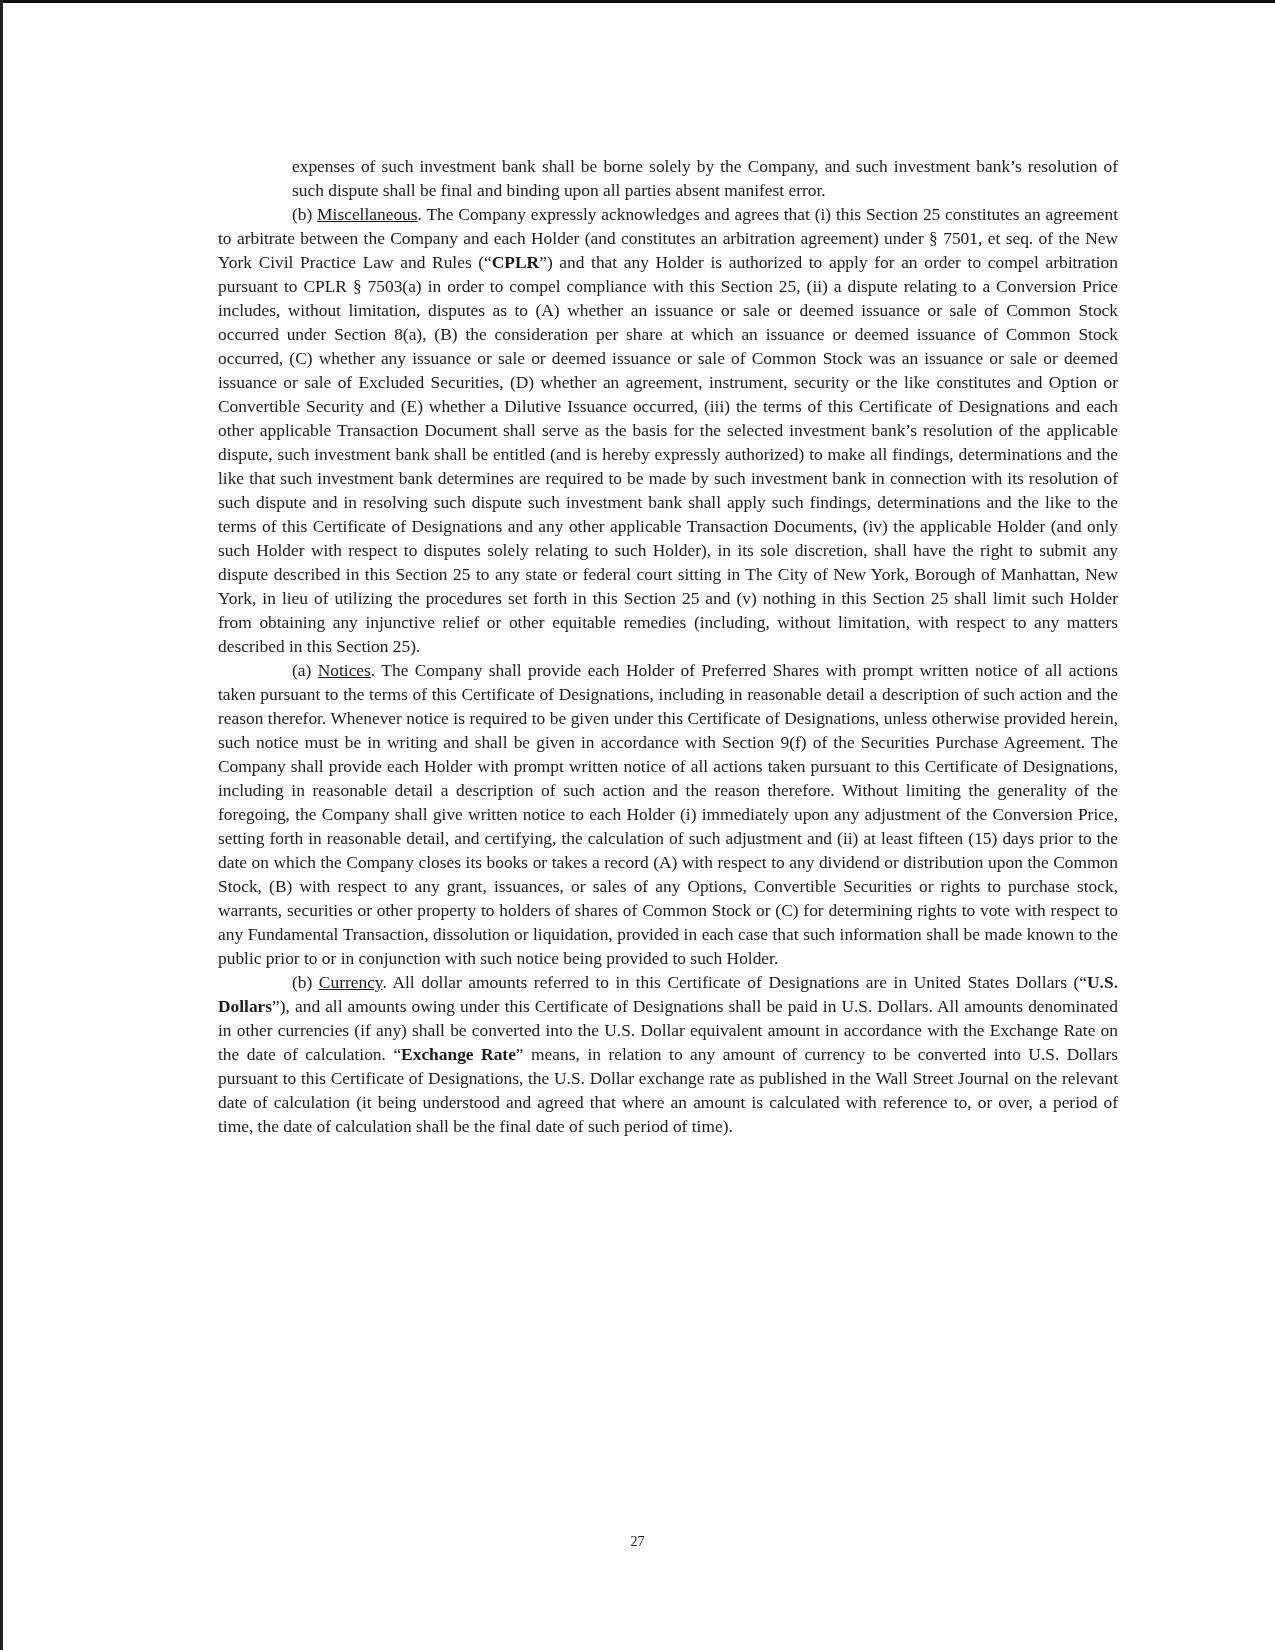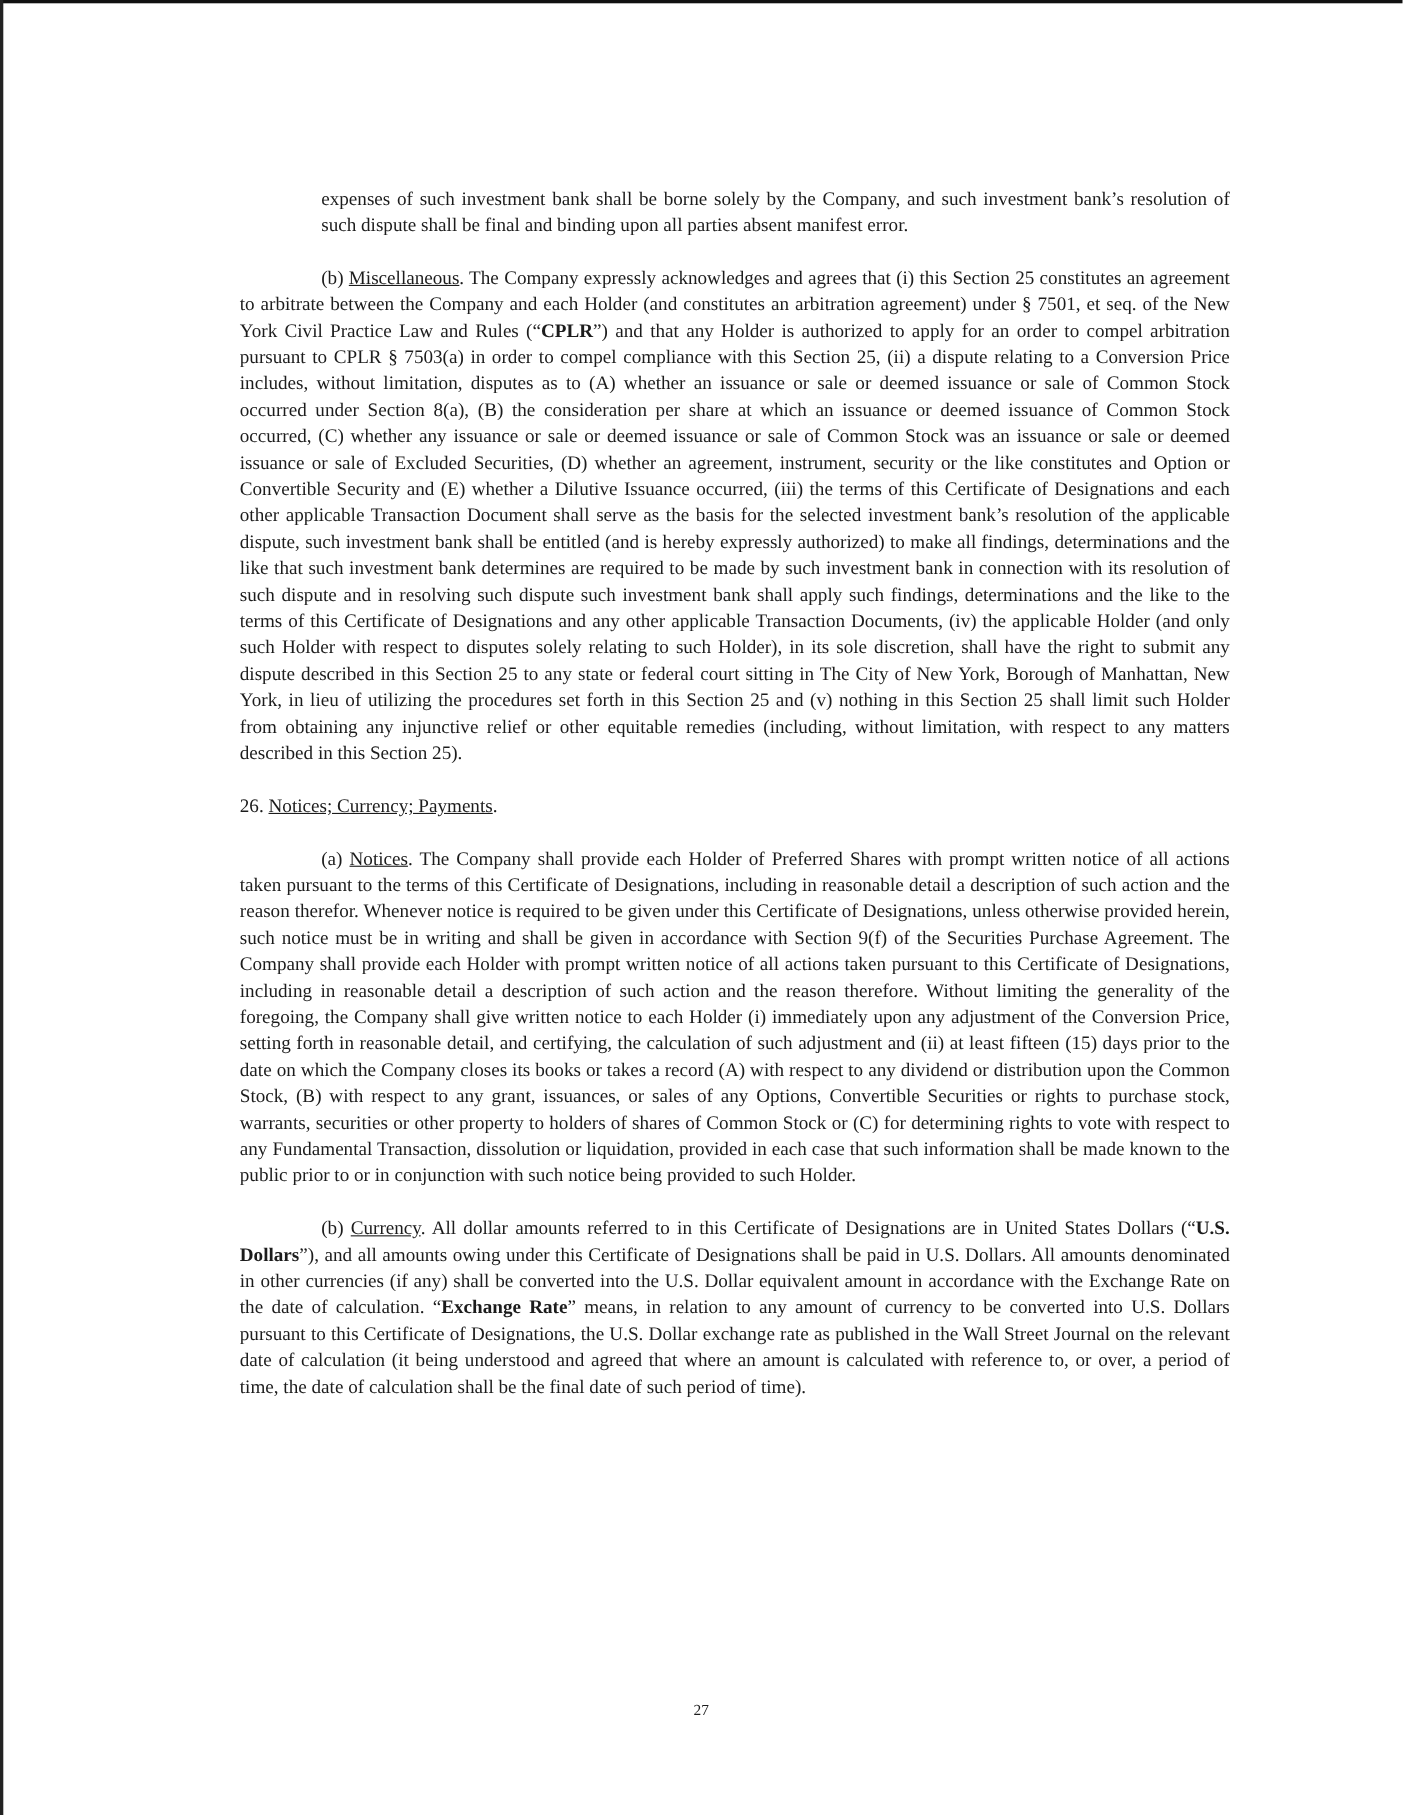--- a/index.html
+++ b/index.html
@@ -5,30 +5,30 @@
   html, body { margin: 0; padding: 0; }
   body {
     width: 1275px; height: 1650px; position: relative; overflow: hidden;
     background: #ffffff;
     font-family: "Liberation Serif", "DejaVu Serif", serif;
     color: #1c1c1c;
   }
   .scan-edge-top { position: absolute; left: 0; top: 0; width: 1275px; height: 3px; background: #111; }
   .scan-edge-left { position: absolute; left: 0; top: 0; width: 3px; height: 1650px; background: #222; }
   .page {
-    position: absolute; left: 0; top: 14px; width: 1275px; height: 1218px;
+    position: absolute; left: 0; top: 0; width: 1275px; height: 1218px;
   }
   .content {
     position: absolute; left: 218px; top: 154px; width: 900px;
     font-size: 17.4px; line-height: 24px; text-align: justify;
   }
   p { margin: 0; }
   .cont { padding-left: 74px; }
   .indent { text-indent: 74px; }
-  .gap { margin-top: 24px; }
+  .gap { }
   .u { text-decoration: underline; }
   .b { font-weight: bold; }
   .heading { text-align: left; }
   .page-number {
     position: absolute; left: 0; width: 1275px; top: 1534px;
     text-align: center; font-size: 14px;
   }
 </style>
 </head>
 <body>
@@ -36,21 +36,20 @@
 <div class="scan-edge-top"></div>
 <div class="scan-edge-left"></div>
 
 <div class="page">
   <div class="content">
 
     <p class="cont">expenses of such investment bank shall be borne solely by the Company, and such investment bank’s resolution of such dispute shall be final and binding upon all parties absent manifest error.</p>
 
     <p class="indent gap"><span>(b) </span><span class="u">Miscellaneous</span><span>. The Company expressly acknowledges and agrees that (i) this Section 25 constitutes an agreement to arbitrate between the Company and each Holder (and constitutes an arbitration agreement) under § 7501, et seq. of the New York Civil Practice Law and Rules (“</span><span class="b">CPLR</span><span>”) and that any Holder is authorized to apply for an order to compel arbitration pursuant to CPLR § 7503(a) in order to compel compliance with this Section 25, (ii) a dispute relating to a Conversion Price includes, without limitation, disputes as to (A) whether an issuance or sale or deemed issuance or sale of Common Stock occurred under Section 8(a), (B) the consideration per share at which an issuance or deemed issuance of Common Stock occurred, (C) whether any issuance or sale or deemed issuance or sale of Common Stock was an issuance or sale or deemed issuance or sale of Excluded Securities, (D) whether an agreement, instrument, security or the like constitutes and Option or Convertible Security and (E) whether a Dilutive Issuance occurred, (iii) the terms of this Certificate of Designations and each other applicable Transaction Document shall serve as the basis for the selected investment bank’s resolution of the applicable dispute, such investment bank shall be entitled (and is hereby expressly authorized) to make all findings, determinations and the like that such investment bank determines are required to be made by such investment bank in connection with its resolution of such dispute and in resolving such dispute such investment bank shall apply such findings, determinations and the like to the terms of this Certificate of Designations and any other applicable Transaction Documents, (iv) the applicable Holder (and only such Holder with respect to disputes solely relating to such Holder), in its sole discretion, shall have the right to submit any dispute described in this Section 25 to any state or federal court sitting in The City of New York, Borough of Manhattan, New York, in lieu of utilizing the procedures set forth in this Section 25 and (v) nothing in this Section 25 shall limit such Holder from obtaining any injunctive relief or other equitable remedies (including, without limitation, with respect to any matters described in this Section 25).</span></p>
 
-    <p class="heading gap"><span>26. </span><span class="u">Notices; Currency; Payments</span><span>.</span></p>
 
     <p class="indent gap"><span>(a) </span><span class="u">Notices</span><span>. The Company shall provide each Holder of Preferred Shares with prompt written notice of all actions taken pursuant to the terms of this Certificate of Designations, including in reasonable detail a description of such action and the reason therefor. Whenever notice is required to be given under this Certificate of Designations, unless otherwise provided herein, such notice must be in writing and shall be given in accordance with Section 9(f) of the Securities Purchase Agreement. The Company shall provide each Holder with prompt written notice of all actions taken pursuant to this Certificate of Designations, including in reasonable detail a description of such action and the reason therefore. Without limiting the generality of the foregoing, the Company shall give written notice to each Holder (i) immediately upon any adjustment of the Conversion Price, setting forth in reasonable detail, and certifying, the calculation of such adjustment and (ii) at least fifteen (15) days prior to the date on which the Company closes its books or takes a record (A) with respect to any dividend or distribution upon the Common Stock, (B) with respect to any grant, issuances, or sales of any Options, Convertible Securities or rights to purchase stock, warrants, securities or other property to holders of shares of Common Stock or (C) for determining rights to vote with respect to any Fundamental Transaction, dissolution or liquidation, provided in each case that such information shall be made known to the public prior to or in conjunction with such notice being provided to such Holder.</span></p>
 
     <p class="indent gap"><span>(b) </span><span class="u">Currency</span><span>. All dollar amounts referred to in this Certificate of Designations are in United States Dollars (“</span><span class="b">U.S. Dollars</span><span>”), and all amounts owing under this Certificate of Designations shall be paid in U.S. Dollars. All amounts denominated in other currencies (if any) shall be converted into the U.S. Dollar equivalent amount in accordance with the Exchange Rate on the date of calculation. “</span><span class="b">Exchange Rate</span><span>” means, in relation to any amount of currency to be converted into U.S. Dollars pursuant to this Certificate of Designations, the U.S. Dollar exchange rate as published in the Wall Street Journal on the relevant date of calculation (it being understood and agreed that where an amount is calculated with reference to, or over, a period of time, the date of calculation shall be the final date of such period of time).</span></p>
 
 
   </div>
 
   <div class="page-number">27</div>
 </div>

